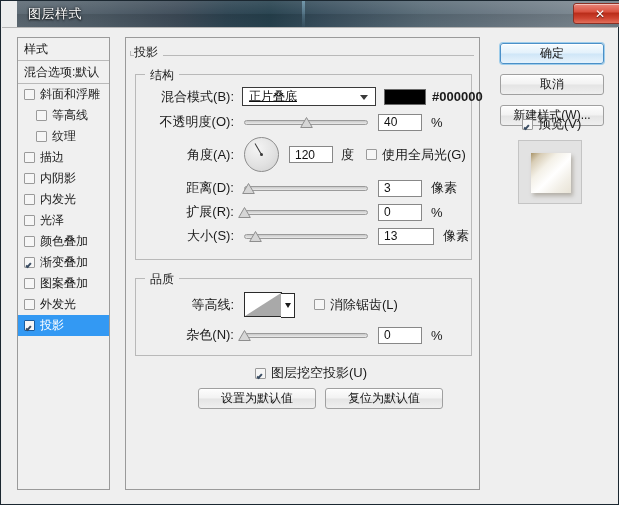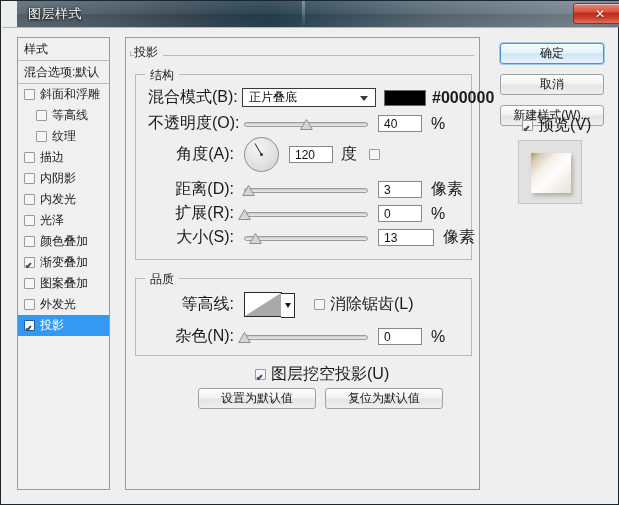--- a/index.html
+++ b/index.html
@@ -109,29 +109,29 @@
   }
   #section-rule{
     position:absolute;left:4px;top:17px;width:344px;height:1px;
     background:#b9b9b9;
   }
   #section-rule-left{
     position:absolute;left:4px;top:13px;width:1px;height:5px;background:#b9b9b9;
   }
 
   .row{position:absolute;display:flex;align-items:center;}
-  .lbl{font-size:16px;color:#1a1a1a;white-space:nowrap;}
+  .lbl{font-size:13px;color:#1a1a1a;white-space:nowrap;}
 
   
   .dropdown{
     height:19px;box-sizing:border-box;
     border:1px solid #3a3a3a;background:#ffffff;
     display:flex;align-items:center;cursor:pointer;position:relative;
   }
-  .dropdown .val{padding-left:6px;font-size:12px;color:#101010;}
+  .dropdown .val{padding-left:6px;font-size:12px;color:#101010;text-decoration:underline;}
   .dropdown .arrow{
     position:absolute;right:7px;top:50%;margin-top:-2px;
     width:0;height:0;border-left:4px solid transparent;border-right:4px solid transparent;
     border-top:5px solid #3a3a3a;
   }
 
   
   .field{
     height:17px;box-sizing:border-box;
     border:1px solid #888;background:#fff;
@@ -326,20 +326,21 @@
 
         <div class="row" style="left:12px;top:62px;">
           <span class="lbl" style="width:86px;text-align:right;">角度(A):</span>
           <div class="dial" id="angle-dial" style="margin-left:10px;">
             <div class="needle" style="transform: rotate(-120deg);"></div>
             <div class="hub"></div>
           </div>
           <div class="field" style="width:44px;margin-left:10px;">120</div>
           <span class="lbl" style="margin-left:8px;">度</span>
           <div class="cb" id="cb-global" style="margin-left:12px;"></div>
+          <span class="lbl">使用全局光(G)</span>
         </div>
 
         <div class="row" style="left:12px;top:104px;">
           <span class="lbl" style="width:86px;text-align:right;">距离(D):</span>
           <div class="slider" id="sl-distance" style="width:124px;margin-left:10px;">
             <div class="track"></div>
             <div class="thumb" style="left: 3%;">
               <svg width="13" height="11" viewBox="0 0 13 11">
                   <polygon points="6.5,0.5 12.3,10.5 0.7,10.5" fill="#d6d6d6" stroke="#8e8e8e" stroke-width="1"></polygon>
                 </svg>

